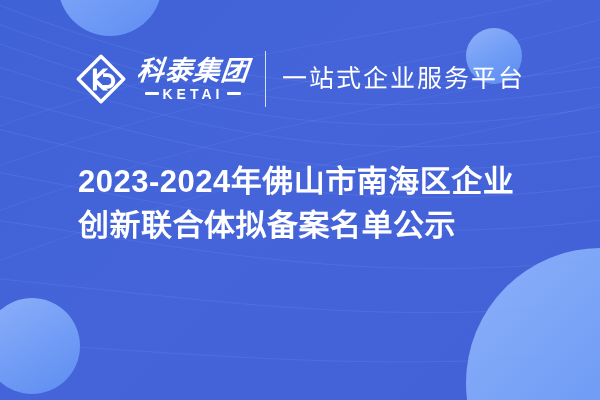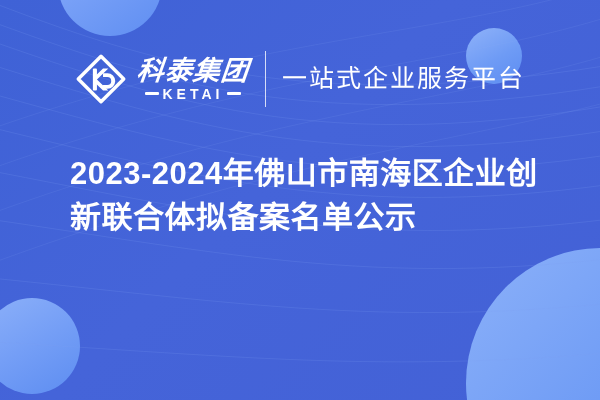--- a/index.html
+++ b/index.html
@@ -149,21 +149,21 @@
   }
 
   
   .title-block {
     position: absolute;
     left: 70px;
     top: 152px;
     width: 470px;
   }
   .title-block .title {
-    margin: 0;
+    margin: 8px;
     font-size: 31px;
     font-weight: 700;
     color: #ffffff;
     line-height: 1.42;
     letter-spacing: 0.5px;
     word-break: break-all;
   }
 </style>
 </head>
 <body>

